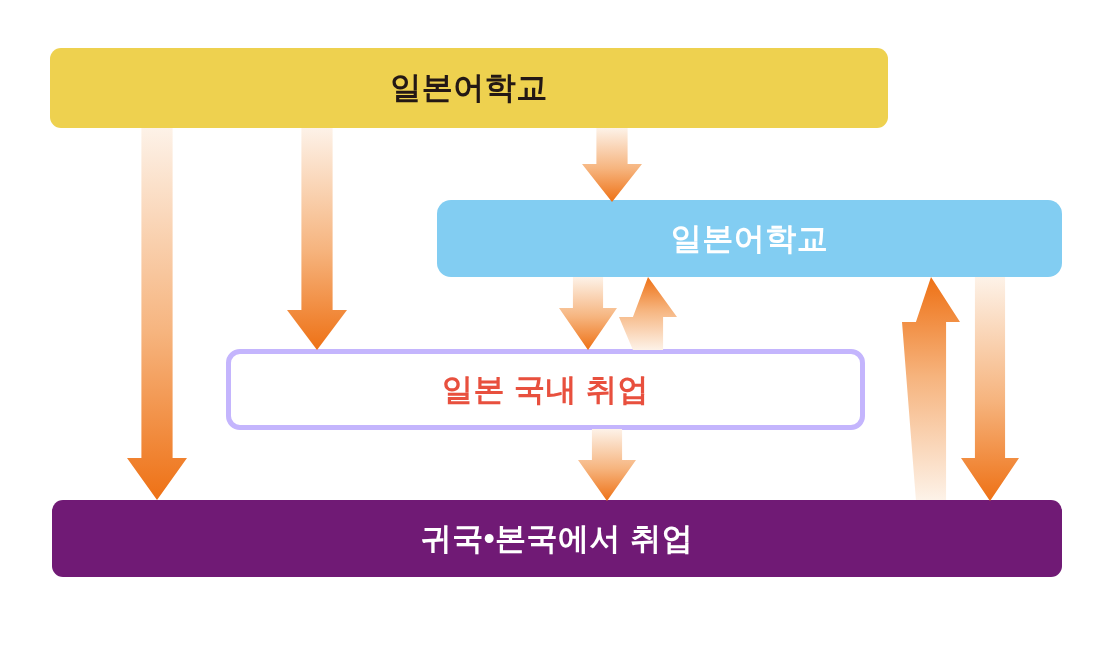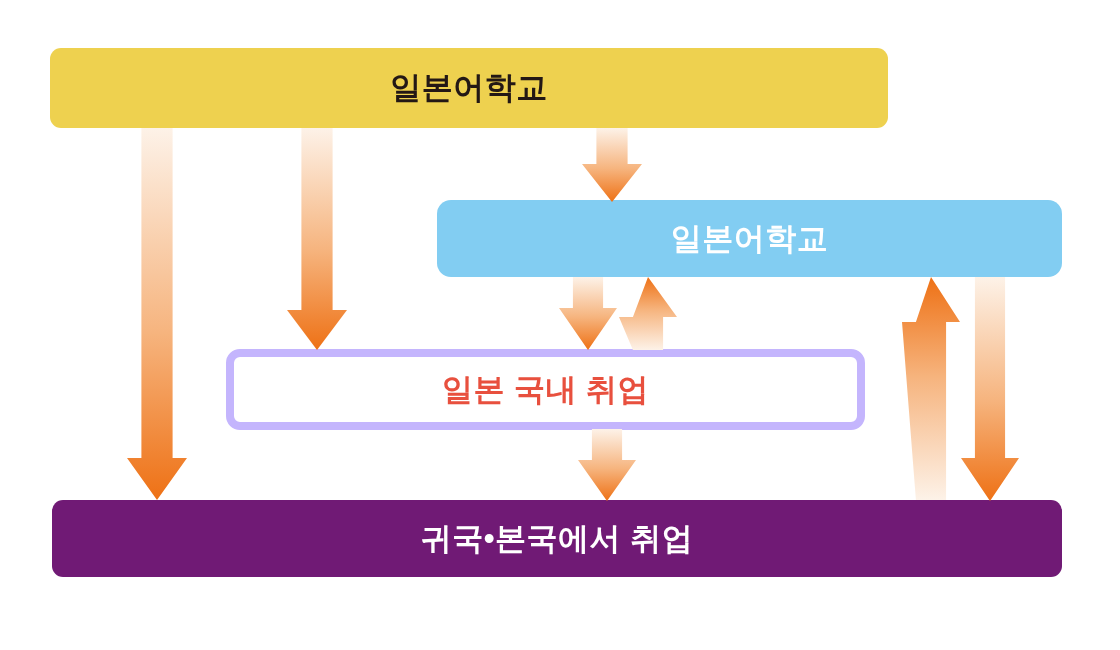--- a/index.html
+++ b/index.html
@@ -29,21 +29,21 @@
     left: 50px; top: 48px; width: 838px; height: 80px;
     background: #eed14f; color: #231815; border-radius: 11px;
   }
   .node-voc {
     left: 437px; top: 200px; width: 625px; height: 77px;
     background: #82cdf2; color: #ffffff; border-radius: 14px;
   }
   .node-jobjp {
     left: 226px; top: 349px; width: 639px; height: 81px;
     background: #ffffff; color: #e8503e;
-    border: 8px solid #c4b5fd; border-radius: 14px;
+    border: 5px solid #c4b5fd; border-radius: 14px;
   }
   .node-home {
     left: 52px; top: 500px; width: 1010px; height: 77px;
     background: #701a75; color: #ffffff; border-radius: 11px;
   }
   .arrow {
     position: absolute;
     z-index: 2;
   }
   .arrow-down {

